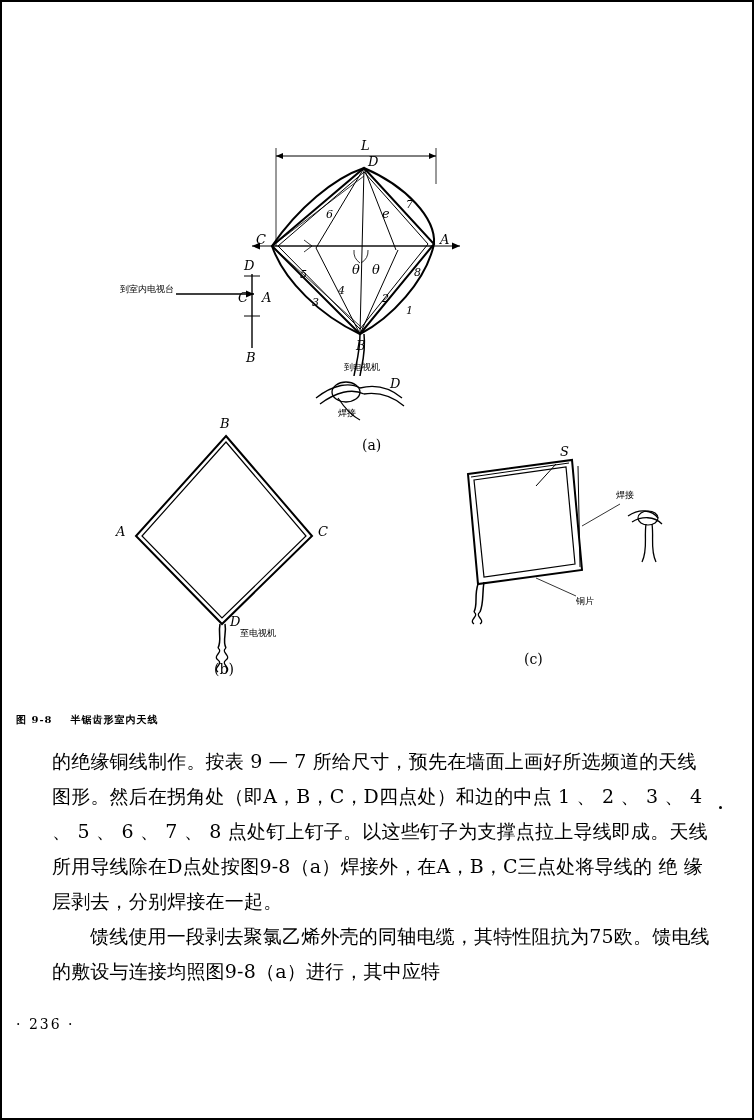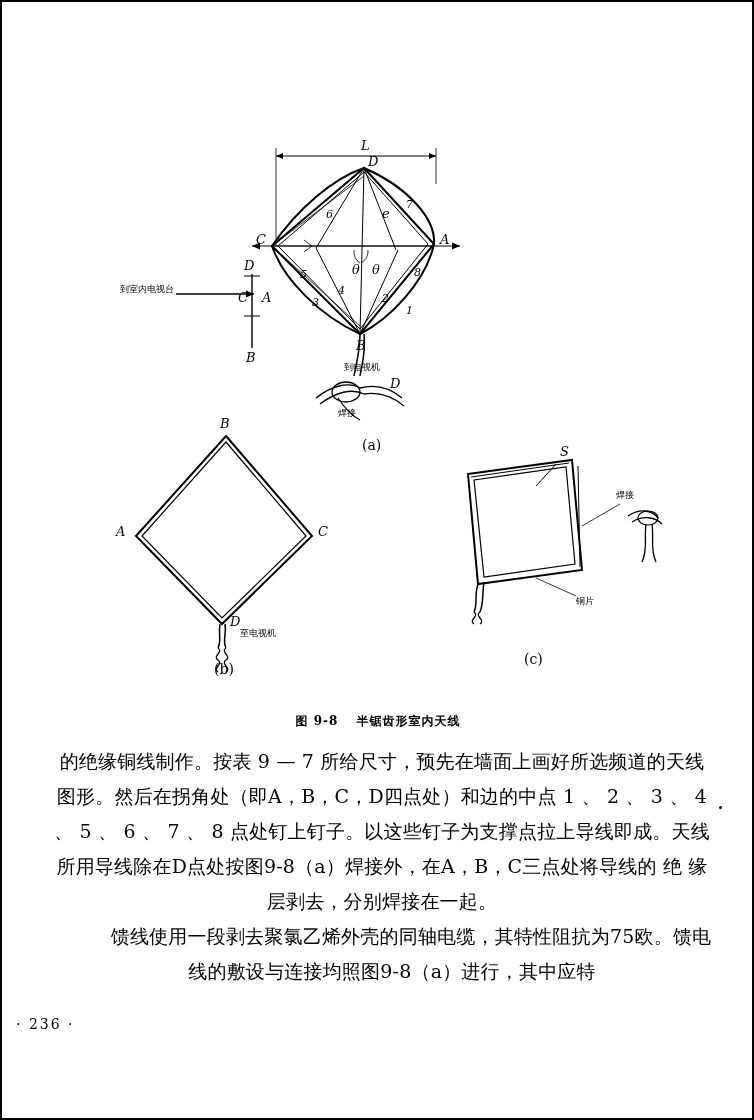--- a/index.html
+++ b/index.html
@@ -37,47 +37,45 @@
     width: 724px;
     height: 600px;
   }
   .fig-svg { display: block; }
 
   .fig-caption {
     position: absolute;
     left: 0;
     top: 697px;
     width: 724px;
-    text-align: center;
+    text-align: left;
     font-family: "DejaVu Serif", serif;
-    font-size: 12px;
+    font-size: 10px;
     font-weight: bold;
     letter-spacing: 1px;
   }
   .fig-caption .sp { display: inline-block; width: 18px; }
 
   
   .body-text {
     position: absolute;
     left: 36px;
     top: 728px;
     width: 660px;
     font-family: "DejaVu Serif", serif;
     font-size: 19px;
     line-height: 35px;
     color: #000;
     letter-spacing: 0.2px;
-    text-align: center;
   }
   .body-text p {
     margin: 0;
   }
   .body-text p.indent {
     text-indent: 38px;
-    margin-left: 20px;
   }
   .pagenum {
     position: absolute;
     left: 0;
     top: 1000px;
     width: 300px;
     text-align: left;
     font-family: "DejaVu Serif", serif;
     font-size: 14px;
     letter-spacing: 2px;

